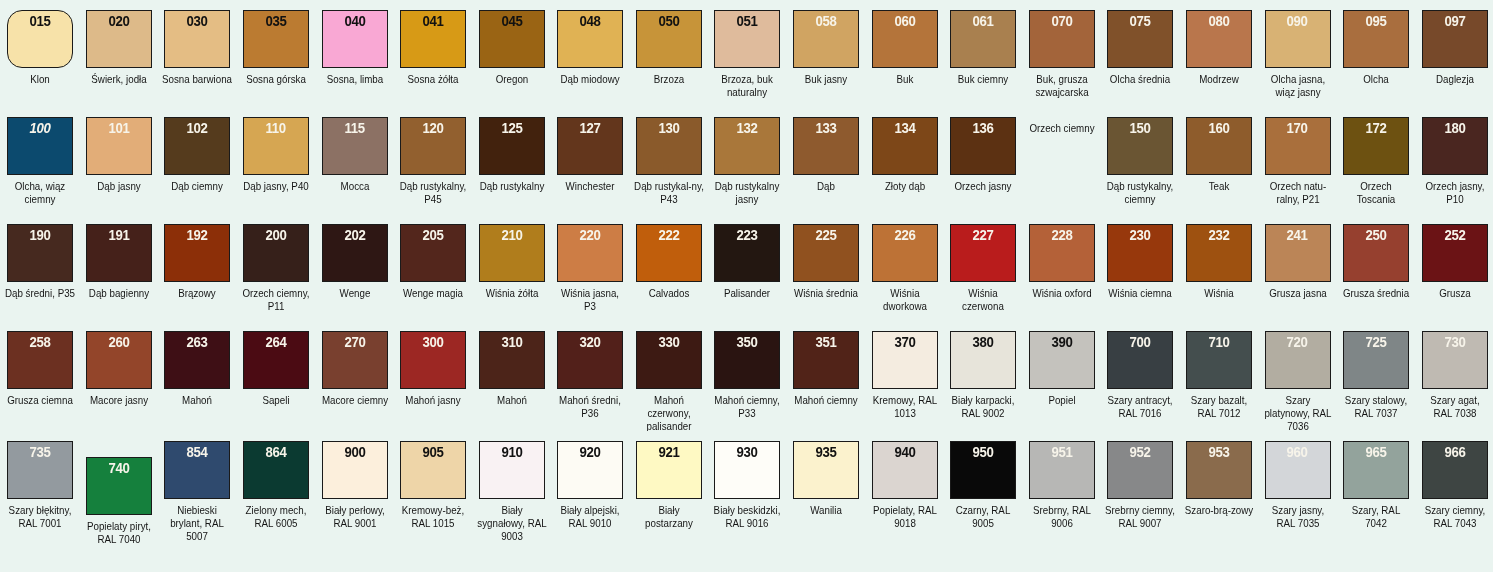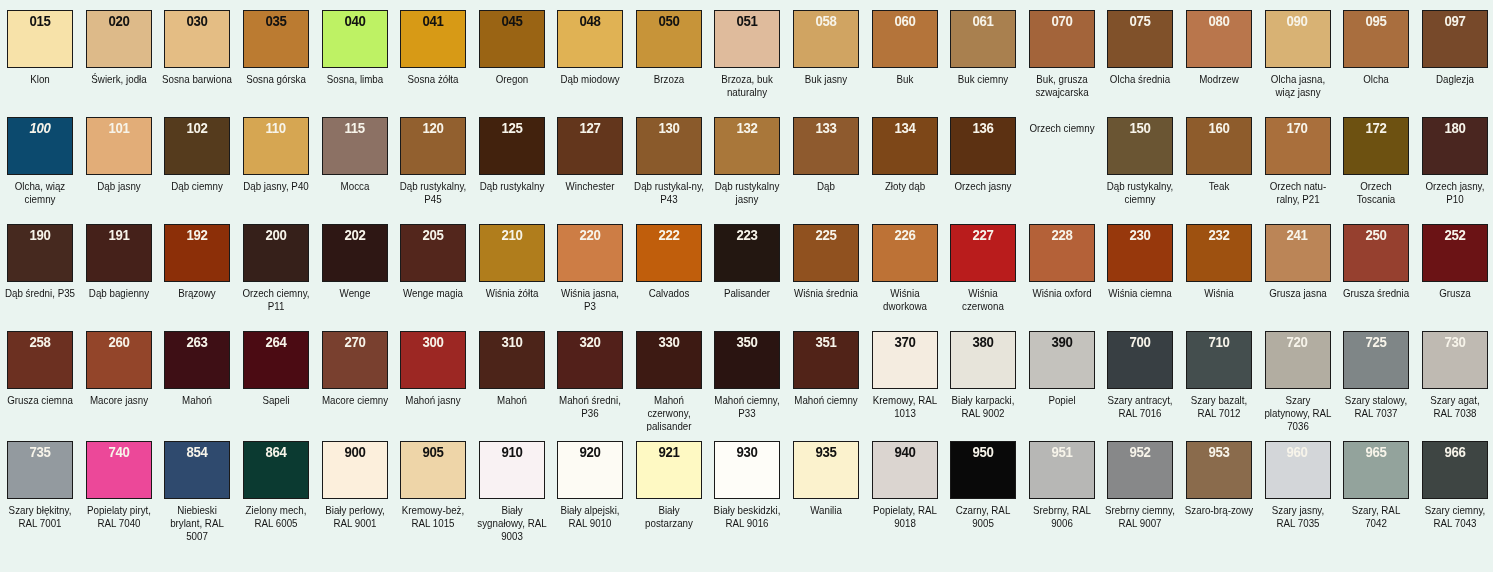--- a/index.html
+++ b/index.html
@@ -67,21 +67,21 @@
     word-wrap: break-word;
     transform: scaleX(0.93);
   }
 </style>
 </head>
 <body>
 
 <div id="chart-root">
   <div class="swatch-grid">
       <div class="swatch-cell">
-        <div class="swatch-chip" style="background-color: rgb(247, 226, 169); border-color: rgb(26, 26, 26);">
+        <div class="swatch-chip" style="background-color: rgb(247, 226, 169); border-color: rgb(26, 26, 26); border-radius: 15px;">
           <div class="swatch-code" style="color: rgb(17, 17, 17);">015</div>
         </div>
         <div class="swatch-name" style="color: rgb(21, 21, 21);">Klon</div>
       </div>
       <div class="swatch-cell">
         <div class="swatch-chip" style="background-color: rgb(221, 186, 137); border-color: rgb(26, 26, 26);">
           <div class="swatch-code" style="color: rgb(17, 17, 17);">020</div>
         </div>
         <div class="swatch-name" style="color: rgb(21, 21, 21);">Świerk, jodła</div>
       </div>
@@ -91,21 +91,21 @@
         </div>
         <div class="swatch-name" style="color: rgb(21, 21, 21);">Sosna barwiona</div>
       </div>
       <div class="swatch-cell">
         <div class="swatch-chip" style="background-color: rgb(187, 123, 49); border-color: rgb(26, 26, 26);">
           <div class="swatch-code" style="color: rgb(17, 17, 17);">035</div>
         </div>
         <div class="swatch-name" style="color: rgb(21, 21, 21);">Sosna górska</div>
       </div>
       <div class="swatch-cell">
-        <div class="swatch-chip" style="background-color: #bef264; border-color: rgb(26, 26, 26);">
+        <div class="swatch-chip" style="background-color: #f9a8d4; border-color: rgb(26, 26, 26);">
           <div class="swatch-code" style="color: rgb(17, 17, 17);">040</div>
         </div>
         <div class="swatch-name" style="color: rgb(21, 21, 21);">Sosna, limba</div>
       </div>
       <div class="swatch-cell">
         <div class="swatch-chip" style="background-color: rgb(215, 154, 22); border-color: rgb(26, 26, 26);">
           <div class="swatch-code" style="color: rgb(17, 17, 17);">041</div>
         </div>
         <div class="swatch-name" style="color: rgb(21, 21, 21);">Sosna żółta</div>
       </div>
@@ -526,21 +526,21 @@
         </div>
         <div class="swatch-name" style="color: rgb(21, 21, 21);">Szary agat, RAL 7038</div>
       </div>
       <div class="swatch-cell">
         <div class="swatch-chip" style="background-color: rgb(147, 154, 159); border-color: rgb(26, 26, 26);">
           <div class="swatch-code" style="color: rgb(247, 244, 234);">735</div>
         </div>
         <div class="swatch-name" style="color: rgb(21, 21, 21);">Szary błękitny, RAL 7001</div>
       </div>
       <div class="swatch-cell">
-        <div class="swatch-chip" style="background-color: #ec4899; border-color: rgb(26, 26, 26);">
+        <div class="swatch-chip" style="background-color: #15803d; border-color: rgb(26, 26, 26); margin-top: 16px;">
           <div class="swatch-code" style="color: rgb(247, 244, 234);">740</div>
         </div>
         <div class="swatch-name" style="color: rgb(21, 21, 21);">Popielaty piryt, RAL 7040</div>
       </div>
       <div class="swatch-cell">
         <div class="swatch-chip" style="background-color: rgb(47, 74, 110); border-color: rgb(26, 26, 26);">
           <div class="swatch-code" style="color: rgb(247, 244, 234);">854</div>
         </div>
         <div class="swatch-name" style="color: rgb(21, 21, 21);">Niebieski brylant, RAL 5007</div>
       </div>

